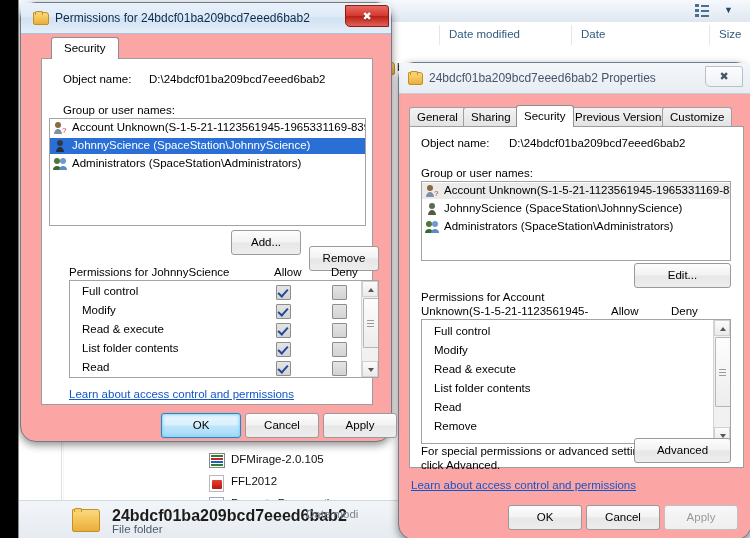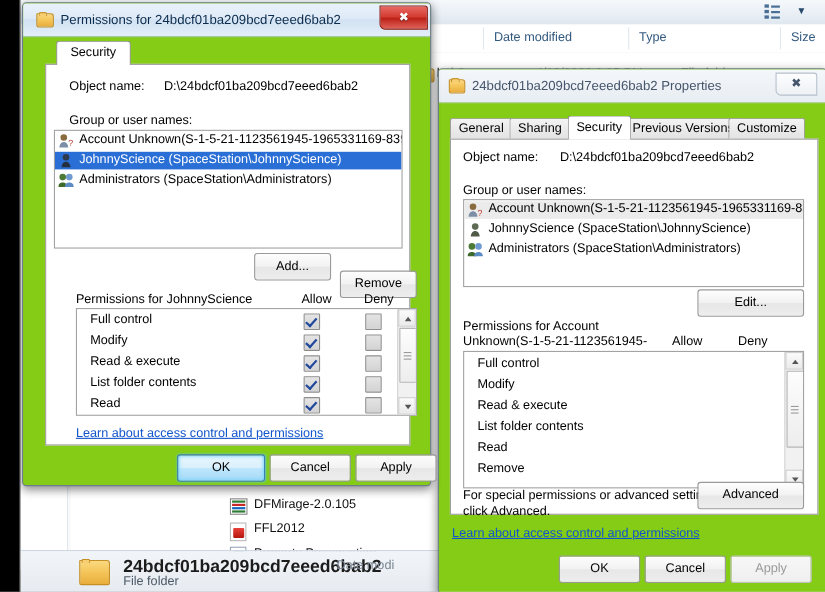--- a/index.html
+++ b/index.html
@@ -54,21 +54,21 @@
 
   
   #details{left:0;top:500px;width:732px;height:38px;
     background:linear-gradient(to bottom,#f2f5f8,#e6ebf1);border-top:1px solid #cfd8e0;}
   #det-folder{position:absolute;left:53px;top:8px;width:26px;height:21px;}
   #det-name{position:absolute;left:93px;top:6px;font-size:16px;font-weight:bold;color:#1c1c1c;}
   #det-date{position:absolute;left:287px;top:7px;font-size:11.5px;color:#7b8794;}
   #det-type{position:absolute;left:93px;top:22px;font-size:11.5px;color:#4c5a67;}
 
   
-  .dlg{background:#84cc16;border:1px solid #6e7d8c;border-radius:4px;
+  .dlg{background:#fca5a5;border:1px solid #6e7d8c;border-radius:16px;
        box-shadow:0 3px 9px rgba(0,0,0,.45);}
   .dlg-tb{position:absolute;left:0;top:0;right:0;height:30px;border-radius:3px 3px 0 0;}
   .tb-active{background:linear-gradient(to bottom,#e9f2fb 0%,#dfeaf7 45%,#d2e2f2 50%,#e3eef9 100%);
      border-bottom:1px solid #a9c0d6;}
   .tb-inactive{background:linear-gradient(to bottom,#f4f7fa 0%,#eef2f6 50%,#e7edf3 100%);
      border-bottom:1px solid #c5cfd9;}
   .dlg-title{position:absolute;top:8px;font-size:12px;color:#0b2c4d;white-space:nowrap;}
   .dlg-title.inact{color:#46556b;}
   .dlg-ico{position:absolute;left:10px;top:8px;width:15px;height:13px;}
 
@@ -145,21 +145,21 @@
       <i style="left:0;top:10px;width:4px;height:3px;"></i>
       <i style="left:6px;top:1px;width:8px;height:2px;"></i>
       <i style="left:6px;top:6px;width:8px;height:2px;"></i>
       <i style="left:6px;top:11px;width:8px;height:2px;"></i>
     </div>
     <div id="view-caret">▼</div>
   </div>
 
   <div class="abs" id="expl-colhdr">
     <div class="colhdr" style="left:430px">Date modified</div>
-    <div class="colhdr" style="left:562px">Type</div>
+    <div class="colhdr" style="left:562px">Date</div>
     <div class="colhdr" style="left:700px">Size</div>
     <div class="colsep" style="left:420px"></div>
     <div class="colsep" style="left:552px"></div>
     <div class="colsep" style="left:690px"></div>
   </div>
 
   <div class="abs" id="expl-rows">
     <div class="exp-row" style="top:10px;width:732px">
       <div class="abs ico-folder exp-ico" style="left:360px;top:4px;width:14px;height:11px;"></div>
       <div class="nm" style="left:378px">bab2</div>

